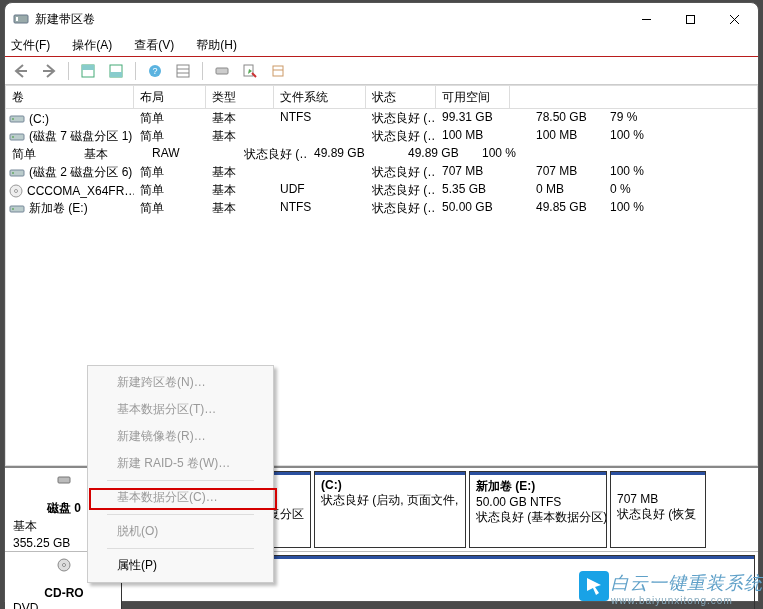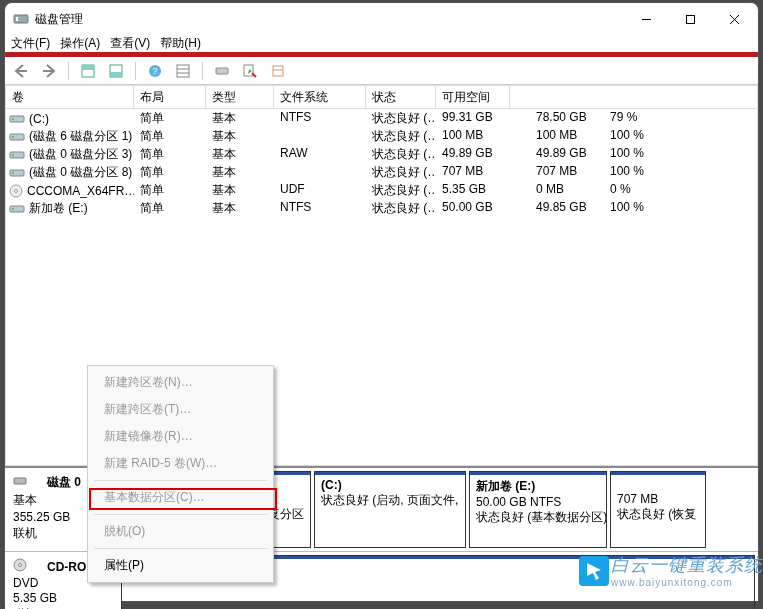--- a/index.html
+++ b/index.html
@@ -4,66 +4,66 @@
 <style>
   * { box-sizing: border-box; font-family: "Microsoft YaHei", "Segoe UI", sans-serif; }
   body { margin:0; background:#4a4a4a; width:763px; height:609px; position:relative; overflow:hidden; }
   .window { position:absolute; left:4px; top:2px; width:755px; height:600px; background:#fff; border:1px solid #555; border-radius:8px 8px 0 0; }
   .titlebar { height:32px; display:flex; align-items:center; padding:0 2px 0 8px; }
   .titlebar .icon { width:16px; height:16px; margin-right:6px; display:flex; align-items:center; justify-content:center; }
   .titlebar .title { font-size:12px; flex:0 0 auto; }
   .titlebar .spacer { flex:1; }
   .winbtn { width:44px; height:30px; display:flex; align-items:center; justify-content:center; font-size:11px; }
   .winbtn svg { width:11px; height:11px; }
-  .menubar { height:22px; display:flex; align-items:center; padding:0 6px; gap:10px; font-size:12px; border-bottom:5px solid #b91c1c;}
+  .menubar { height:22px; display:flex; align-items:center; padding:0 6px; gap:22px; font-size:12px; border-bottom:1px solid #b91c1c;}
   .toolbar { height:28px; display:flex; align-items:center; padding:0 4px; gap:4px; border-bottom:1px solid #ccc;}
   .tbtn { width:24px; height:22px; display:flex; align-items:center; justify-content:center; border:1px solid transparent; }
   .tbtn svg { width:16px; height:16px; }
   .tsep { width:1px; height:18px; background:#ccc; margin:0 3px; }
   .table-wrap { border:1px solid #ddd; }
   .thead { display:flex; background:#fff; border-bottom:1px solid #ddd; }
   .th { height:22px; font-size:12px; padding:3px 6px 0 6px; border-right:1px solid #ddd; overflow:hidden; white-space:nowrap; }
   .tbody { }
   .trow { display:flex; height:18px; }
   .td { font-size:12px; padding:1px 6px 0 6px; overflow:hidden; white-space:nowrap; }
   .td.vol { display:flex; align-items:center; gap:4px; padding-left:3px;}
   .vicon { width:16px; height:12px; display:flex; align-items:center; justify-content:center; }
   .c0 { width:128px } .c1 { width:72px } .c2 { width:68px } .c3 { width:92px } .c4 { width:70px } .c5 { width:94px } .c6 { width:74px } .c7 { width:90px }
   .middle { height:248px; }
   .disk-area { border-top:2px solid #888; }
   .disk-row { display:flex; border-bottom:1px solid #bbb; }
   .disk-label { width:116px; padding:6px 6px 4px 8px; font-size:12px; background:#fff; }
-  .disk-label .dn { font-weight:700; display:flex; align-items:center; gap:20px;}
+  .disk-label .dn { font-weight:700; display:flex; align-items:center; gap:11px;flex-direction:column;}
   .disk-label .ds { margin-top:1px; }
   .partitions { flex:1; display:flex; gap:3px; padding:3px 3px 3px 0; }
   .part { border:1px solid #333; font-size:12px; padding:4px 6px; overflow:hidden; white-space:nowrap; position:relative; }
   .part .topstripe { position:absolute; left:0; right:0; top:0; height:3px; background:#2b50a0; }
   .part .pt { font-weight:700; margin-top:2px;}
-  .context-menu { position:absolute; left:87px; top:365px; width:187px; background:#f8f8f8; border:1px solid #ccc; box-shadow:3px 3px 3px rgba(0,0,0,0.25); padding:3px 2px; }
+  .context-menu { position:absolute; left:87px; top:365px; width:187px; background:#f8f8f8; border:1px solid #ccc; box-shadow:3px 3px 3px rgba(0,0,0,0.25); padding:3px 15px; }
   .context-menu .mi { font-size:12px; padding:5px 12px 5px 14px; }
   .context-menu .dis { color:#9a9a9a; }
   .context-menu .msep { height:1px; background:#ddd; margin:3px 4px; }
   .redbox { position:absolute; left:89px; top:488px; width:188px; height:22px; border:2px solid #d40000; pointer-events:none; }
-  .watermark { position:absolute; right:0; bottom:21px; display:flex; align-items:center; gap:2px; }
+  .watermark { position:absolute; right:0; bottom:3px; display:flex; align-items:flex-start; gap:2px; }
   .watermark .wicon { width:30px; height:30px; background:#19a2e6; border-radius:4px; display:flex; align-items:center; justify-content:center; }
   .watermark .wt1 { font-size:18px; color:#5fa0c8; font-style:italic; letter-spacing:1px; }
   .watermark .wt2 { font-size:10px; color:#86a9bc; letter-spacing:1px; }
 </style>
 </head>
 <body>
 
 <div class="window">
   <div class="titlebar">
     <span class="icon">
       <svg viewBox="0 0 16 16">
           <rect x="1" y="4" width="14" height="8" rx="1" fill="#9aa" stroke="#678"></rect>
           <rect x="3" y="6" width="2" height="4" fill="#fff"></rect>
         </svg>
     </span>
-    <span class="title">磁盘管理</span>
+    <span class="title">新建带区卷</span>
     <span class="spacer"></span>
     <div class="winbtn">
         <svg viewBox="0 0 11 11">
           <line x1="1" y1="5.5" x2="10" y2="5.5" stroke="#000"></line>
         </svg>
       </div>
     <div class="winbtn">
         <svg viewBox="0 0 11 11">
           <rect x="1.5" y="1.5" width="8" height="8" fill="none" stroke="#000"></rect>
         </svg>
@@ -173,57 +173,48 @@
           <div class="td c7">79 %</div>
         </div>
         <div class="trow">
           <div class="td vol c0">
             <span class="vicon">
               <svg width="16" height="12" viewBox="0 0 16 12">
                 <rect x="1" y="3" width="14" height="6" rx="1" fill="#bcc" stroke="#789"></rect>
                 <circle cx="4" cy="6" r="1" fill="#6a6"></circle>
               </svg>
             </span>
-            <span>(磁盘 6 磁盘分区 1)</span>
+            <span>(磁盘 7 磁盘分区 1)</span>
           </div>
           <div class="td c1">简单</div>
           <div class="td c2">基本</div>
           <div class="td c3"></div>
           <div class="td c4">状态良好 (…</div>
           <div class="td c5">100 MB</div>
           <div class="td c6">100 MB</div>
           <div class="td c7">100 %</div>
         </div>
         <div class="trow">
+          <div class="td c1">简单</div>
+          <div class="td c2">基本</div>
+          <div class="td c3">RAW</div>
+          <div class="td c4">状态良好 (…</div>
+          <div class="td c5">49.89 GB</div>
+          <div class="td c6">49.89 GB</div>
+          <div class="td c7">100 %</div>
+        </div>
+        <div class="trow">
           <div class="td vol c0">
             <span class="vicon">
               <svg width="16" height="12" viewBox="0 0 16 12">
                 <rect x="1" y="3" width="14" height="6" rx="1" fill="#bcc" stroke="#789"></rect>
                 <circle cx="4" cy="6" r="1" fill="#6a6"></circle>
               </svg>
             </span>
-            <span>(磁盘 0 磁盘分区 3)</span>
-          </div>
-          <div class="td c1">简单</div>
-          <div class="td c2">基本</div>
-          <div class="td c3">RAW</div>
-          <div class="td c4">状态良好 (…</div>
-          <div class="td c5">49.89 GB</div>
-          <div class="td c6">49.89 GB</div>
-          <div class="td c7">100 %</div>
-        </div>
-        <div class="trow">
-          <div class="td vol c0">
-            <span class="vicon">
-              <svg width="16" height="12" viewBox="0 0 16 12">
-                <rect x="1" y="3" width="14" height="6" rx="1" fill="#bcc" stroke="#789"></rect>
-                <circle cx="4" cy="6" r="1" fill="#6a6"></circle>
-              </svg>
-            </span>
-            <span>(磁盘 0 磁盘分区 8)</span>
+            <span>(磁盘 2 磁盘分区 6)</span>
           </div>
           <div class="td c1">简单</div>
           <div class="td c2">基本</div>
           <div class="td c3"></div>
           <div class="td c4">状态良好 (…</div>
           <div class="td c5">707 MB</div>
           <div class="td c6">707 MB</div>
           <div class="td c7">100 %</div>
         </div>
         <div class="trow">
@@ -325,21 +316,21 @@
           <div class="pt">DV9  (D:)</div>
         </div>
       </div>
     </div>
 
   </div>
 </div>
 
 <div class="context-menu">
   <div class="mi dis">新建跨区卷(N)…</div>
-  <div class="mi dis">新建跨区卷(T)…</div>
+  <div class="mi dis">基本数据分区(T)…</div>
   <div class="mi dis">新建镜像卷(R)…</div>
   <div class="mi dis">新建 RAID-5 卷(W)…</div>
   <div class="msep"></div>
   <div class="mi dis">基本数据分区(C)…</div>
   <div class="msep"></div>
   <div class="mi dis">脱机(O)</div>
   <div class="msep"></div>
   <div class="mi">属性(P)</div>
 
 </div>

